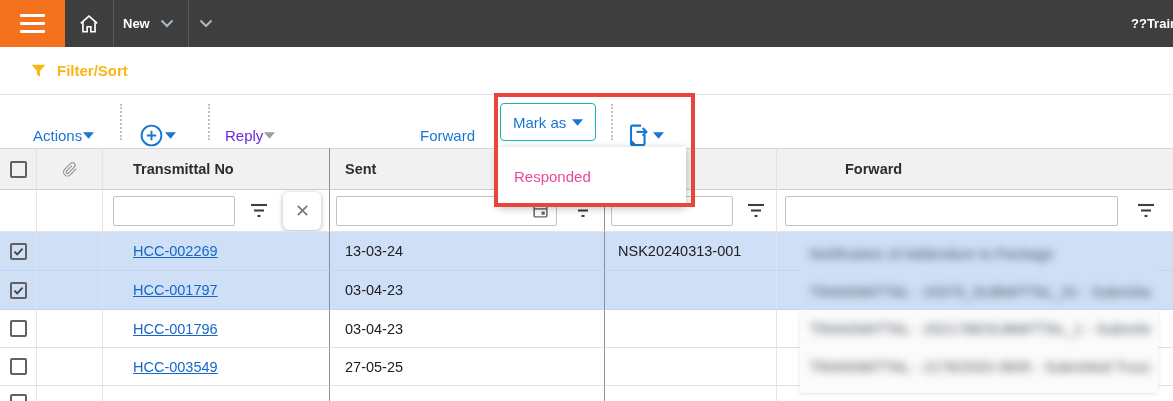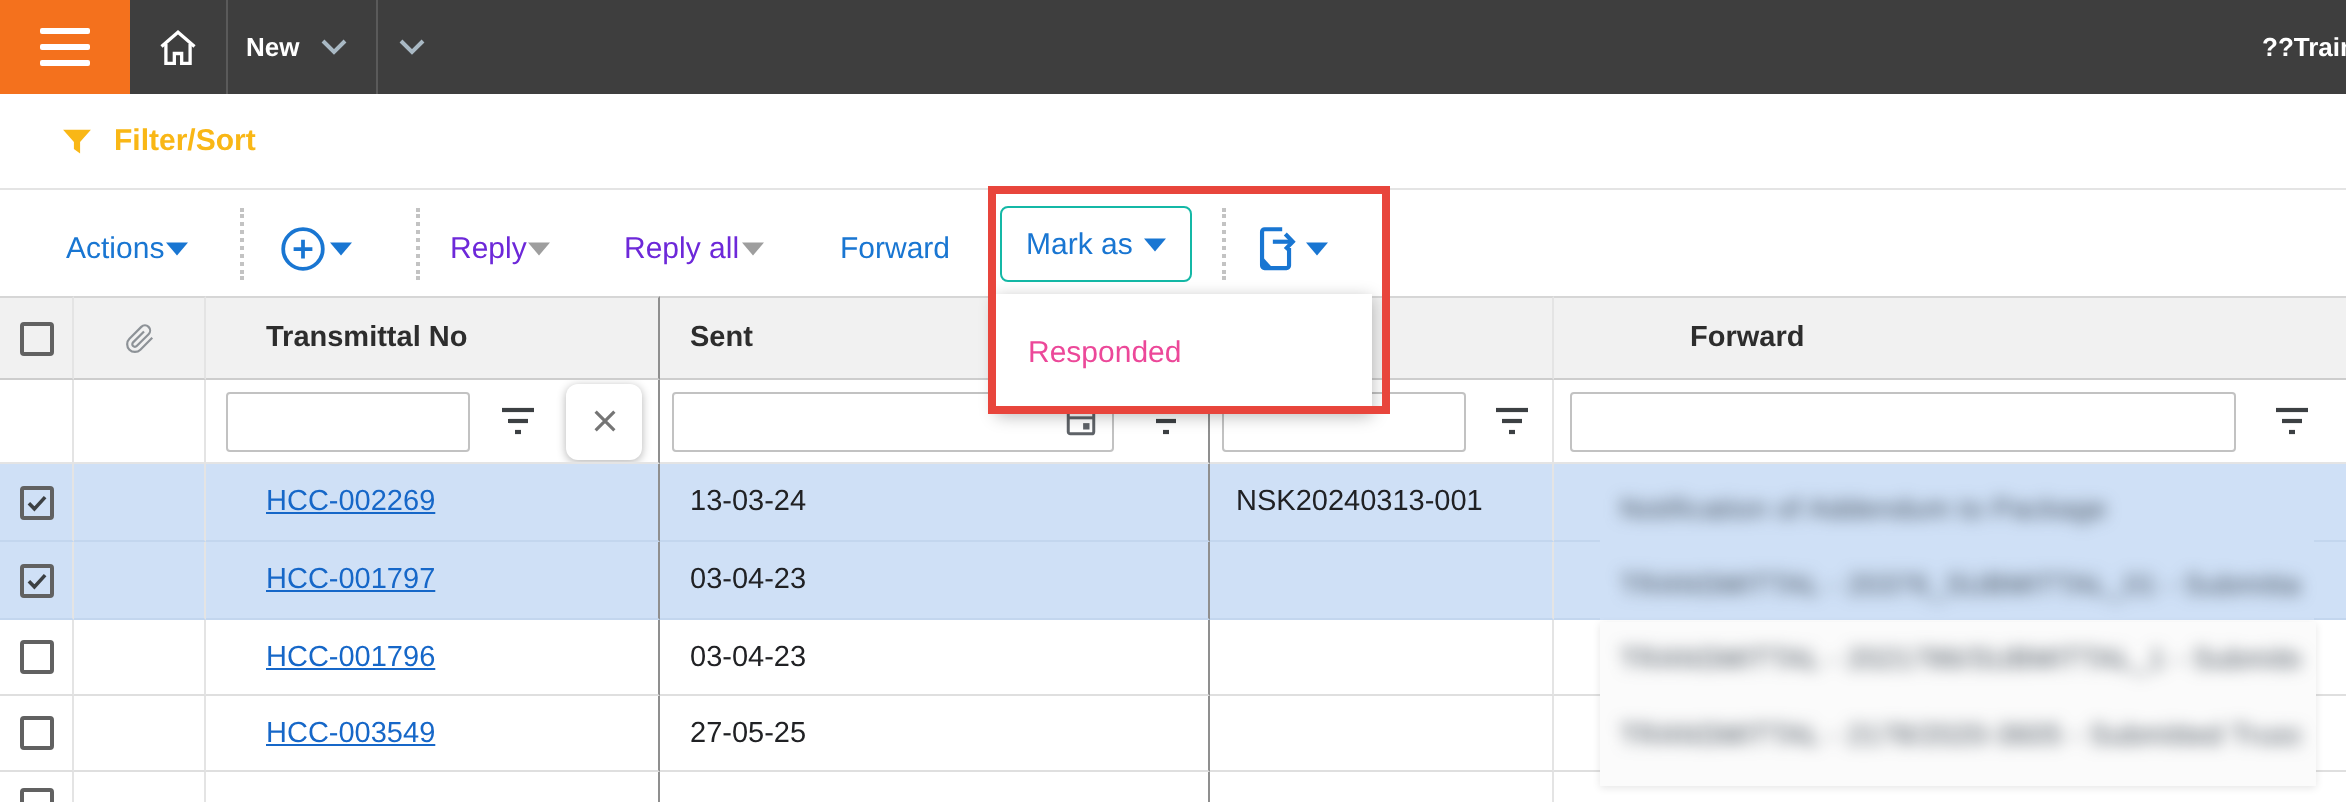--- a/index.html
+++ b/index.html
@@ -14,21 +14,21 @@
   .menu-btn span{display:block;width:25px;height:3px;background:#fff;border-radius:1px;}
   .home-btn{width:48px;height:47px;display:flex;align-items:center;justify-content:center;}
   .tb-div{width:1px;height:47px;background:#5a5a5a;}
   .tb-text{color:#fff;font-size:13px;font-weight:700;white-space:nowrap;}
   .tb-chev{margin:0 14px 0 10px;display:flex;align-items:center;}
   .tb-right{position:absolute;left:1131px;top:0;height:47px;width:42px;overflow:hidden;display:flex;align-items:center;}
   
   .fsbar{position:absolute;top:47px;left:0;width:1173px;height:48px;background:#fff;border-bottom:1px solid #e4e4e4;display:flex;align-items:center;}
   .fs-label{color:#f9b716;font-weight:700;font-size:15px;margin-left:10px;}
   
-  .tb-item{position:absolute;top:98px;height:53px;display:flex;align-items:center;gap:1px;}
+  .tb-item{position:absolute;top:109px;height:53px;display:flex;align-items:center;gap:1px;}
   .tb-blue{color:#1976d2;font-size:15px;font-weight:400;cursor:pointer;}
   .tb-gray{color:#6d28d9;font-size:15px;cursor:default;}
   .dotted-div{position:absolute;top:104px;width:0;height:36px;border-left:2px dotted #c3c3c3;}
   .markas-btn{position:absolute;left:500px;top:103px;width:96px;height:38px;border:1px solid #14b8a6;border-radius:4px;background:#fff;display:flex;align-items:center;justify-content:space-between;padding:0 12px;cursor:pointer;}
   
   .red-rect{position:absolute;left:494px;top:93px;width:201px;height:114px;border:4px solid #e8453c;z-index:60;pointer-events:none;}
   
   .dropdown{position:absolute;left:498px;top:147px;width:188px;height:59px;background:#fff;box-shadow:0 2px 8px rgba(0,0,0,0.28);z-index:55;display:flex;align-items:center;}
   .dropdown .item{font-size:15px;color:#ec4899;padding-left:16px;width:100%;height:100%;display:flex;align-items:center;cursor:pointer;}
   
@@ -121,26 +121,20 @@
       </svg>
   </div>
   <div class="dotted-div" style="left:208px;"></div>
 
   <div class="tb-item" style="left:225px;">
     <span class="tb-gray">Reply</span>
     <svg width="11" height="7" viewBox="0 0 10 6">
         <polygon points="0,0 10,0 5,6" fill="#9e9e9e"></polygon>
       </svg>
   </div>
-  <div class="tb-item" style="left:312px;">
-    <span class="tb-gray">Reply all</span>
-    <svg width="11" height="7" viewBox="0 0 10 6">
-        <polygon points="0,0 10,0 5,6" fill="#9e9e9e"></polygon>
-      </svg>
-  </div>
   <div class="tb-item" style="left:420px;">
     <span class="tb-blue">Forward</span>
   </div>
 
   <div class="markas-btn">
     <span class="tb-blue">Mark as</span>
     <svg width="11" height="7" viewBox="0 0 10 6">
         <polygon points="0,0 10,0 5,6" fill="#1976d2"></polygon>
       </svg>
   </div>

